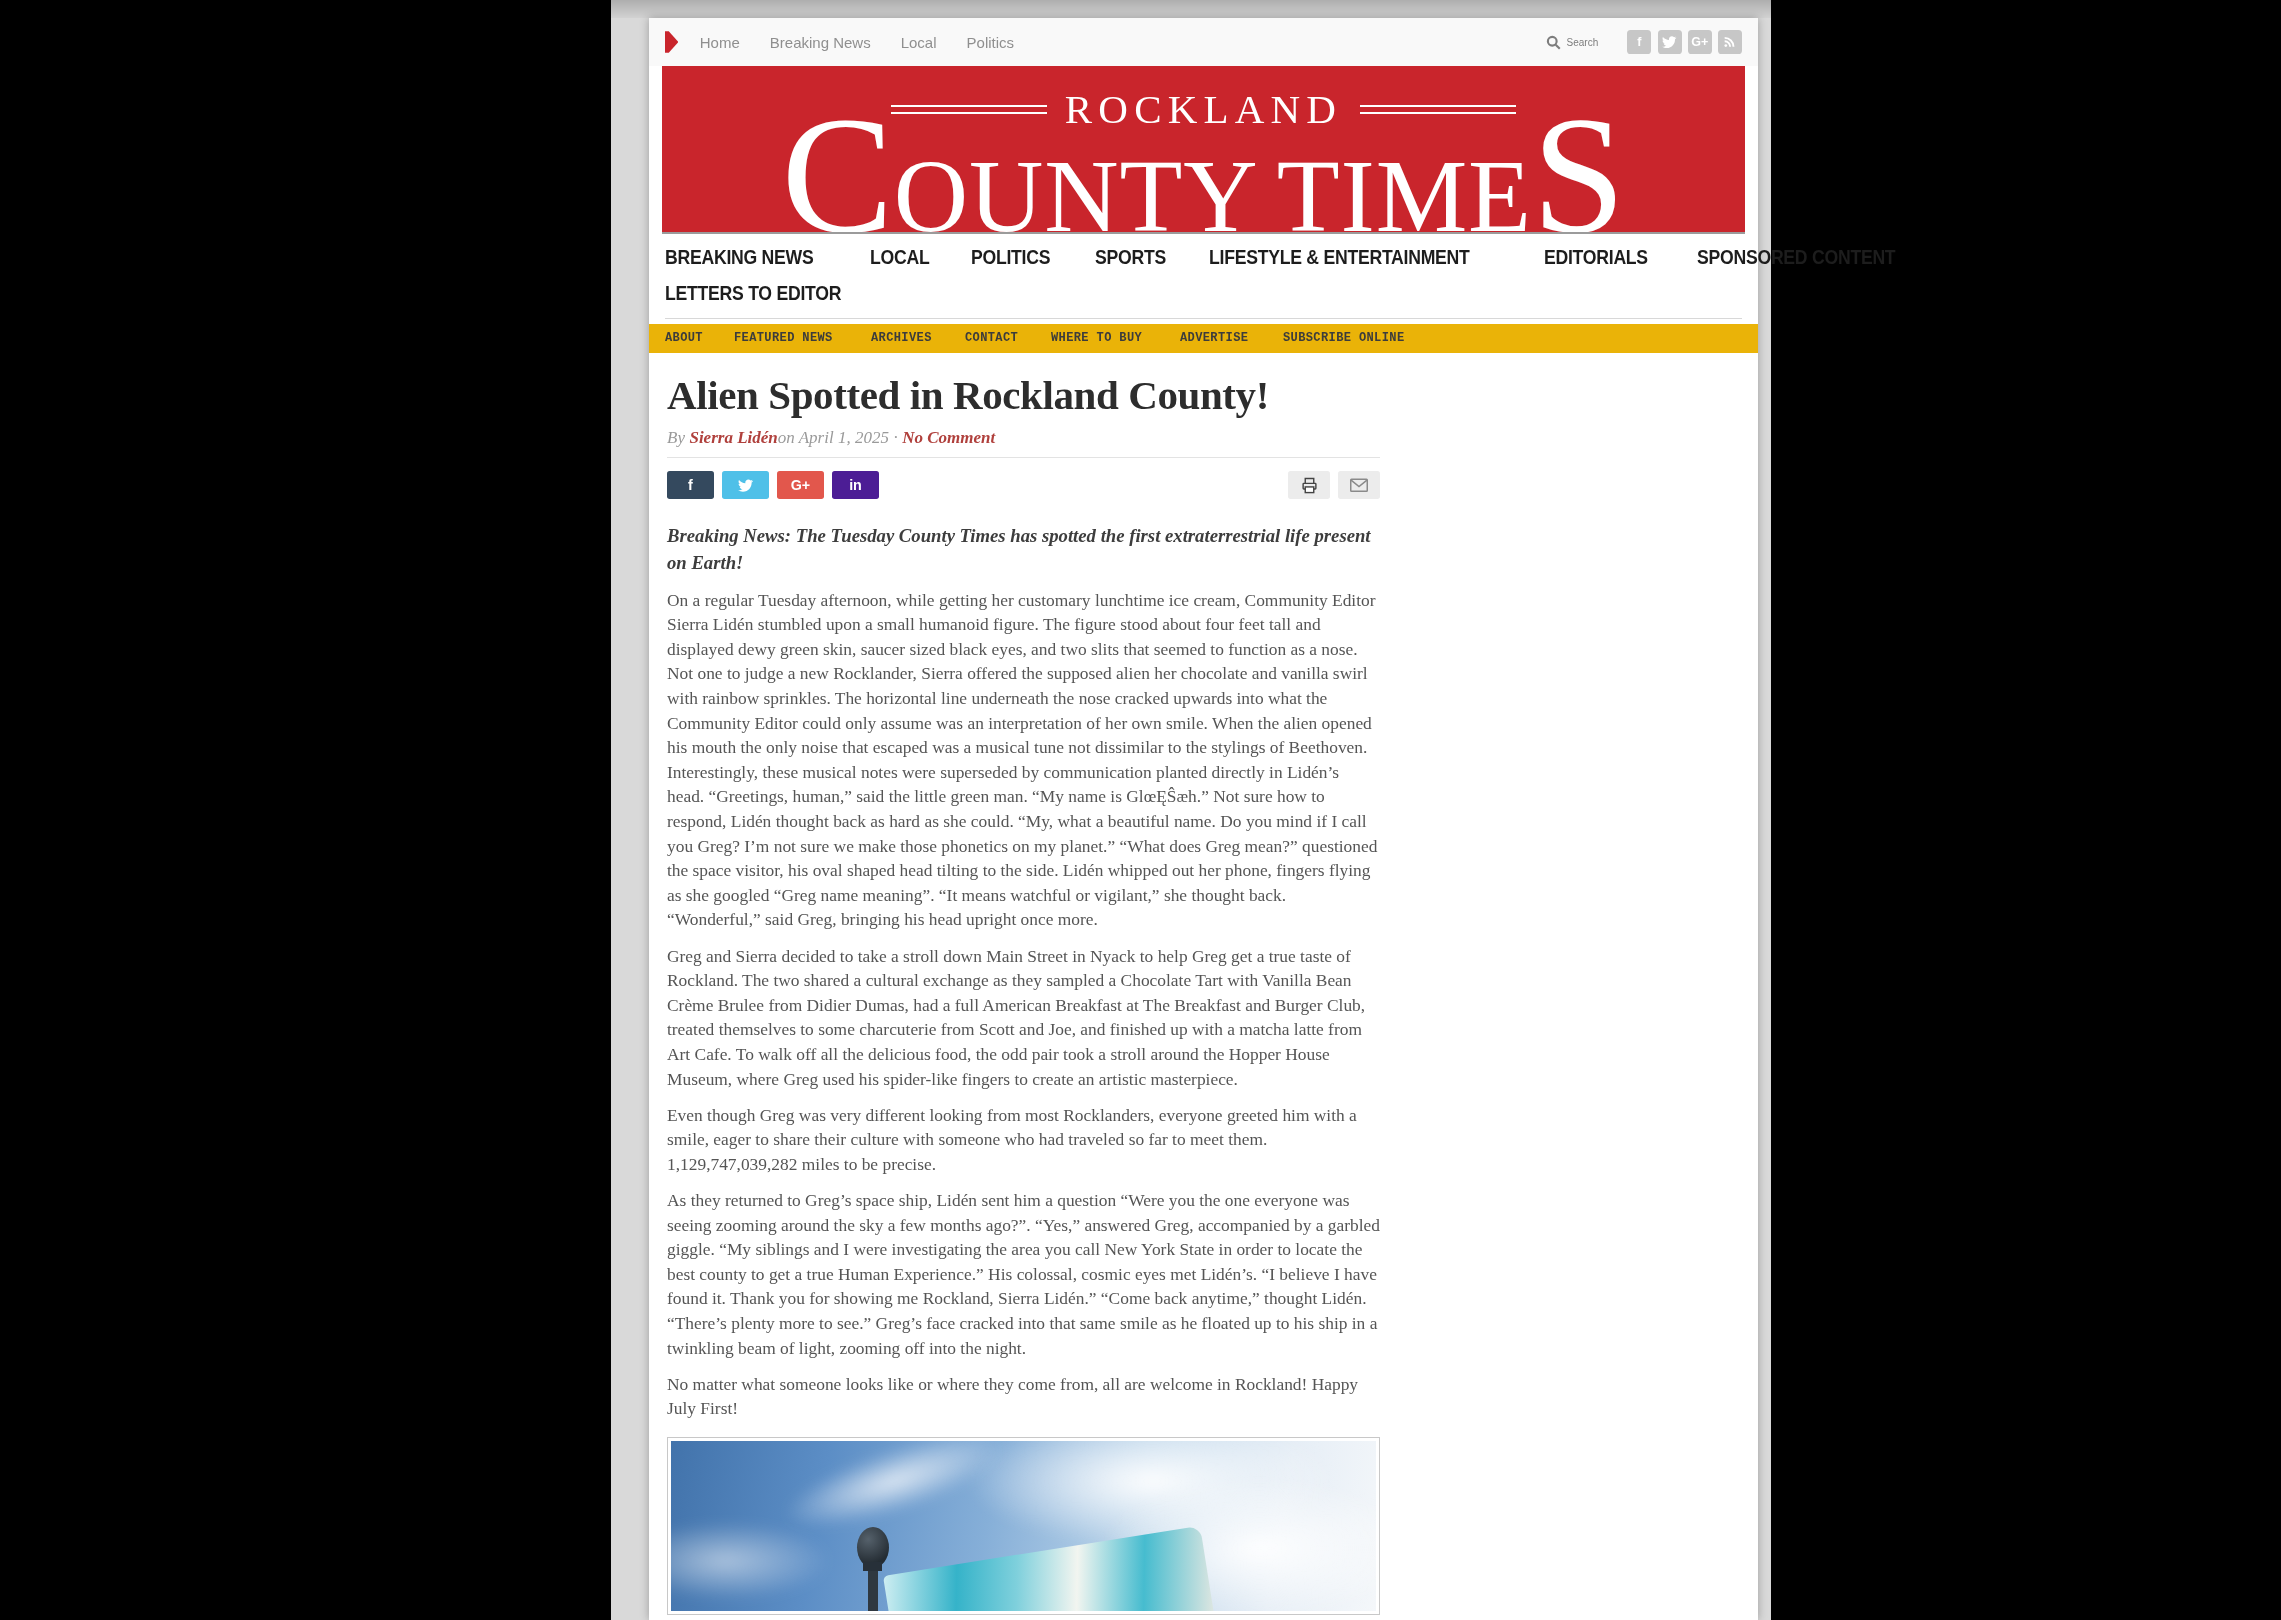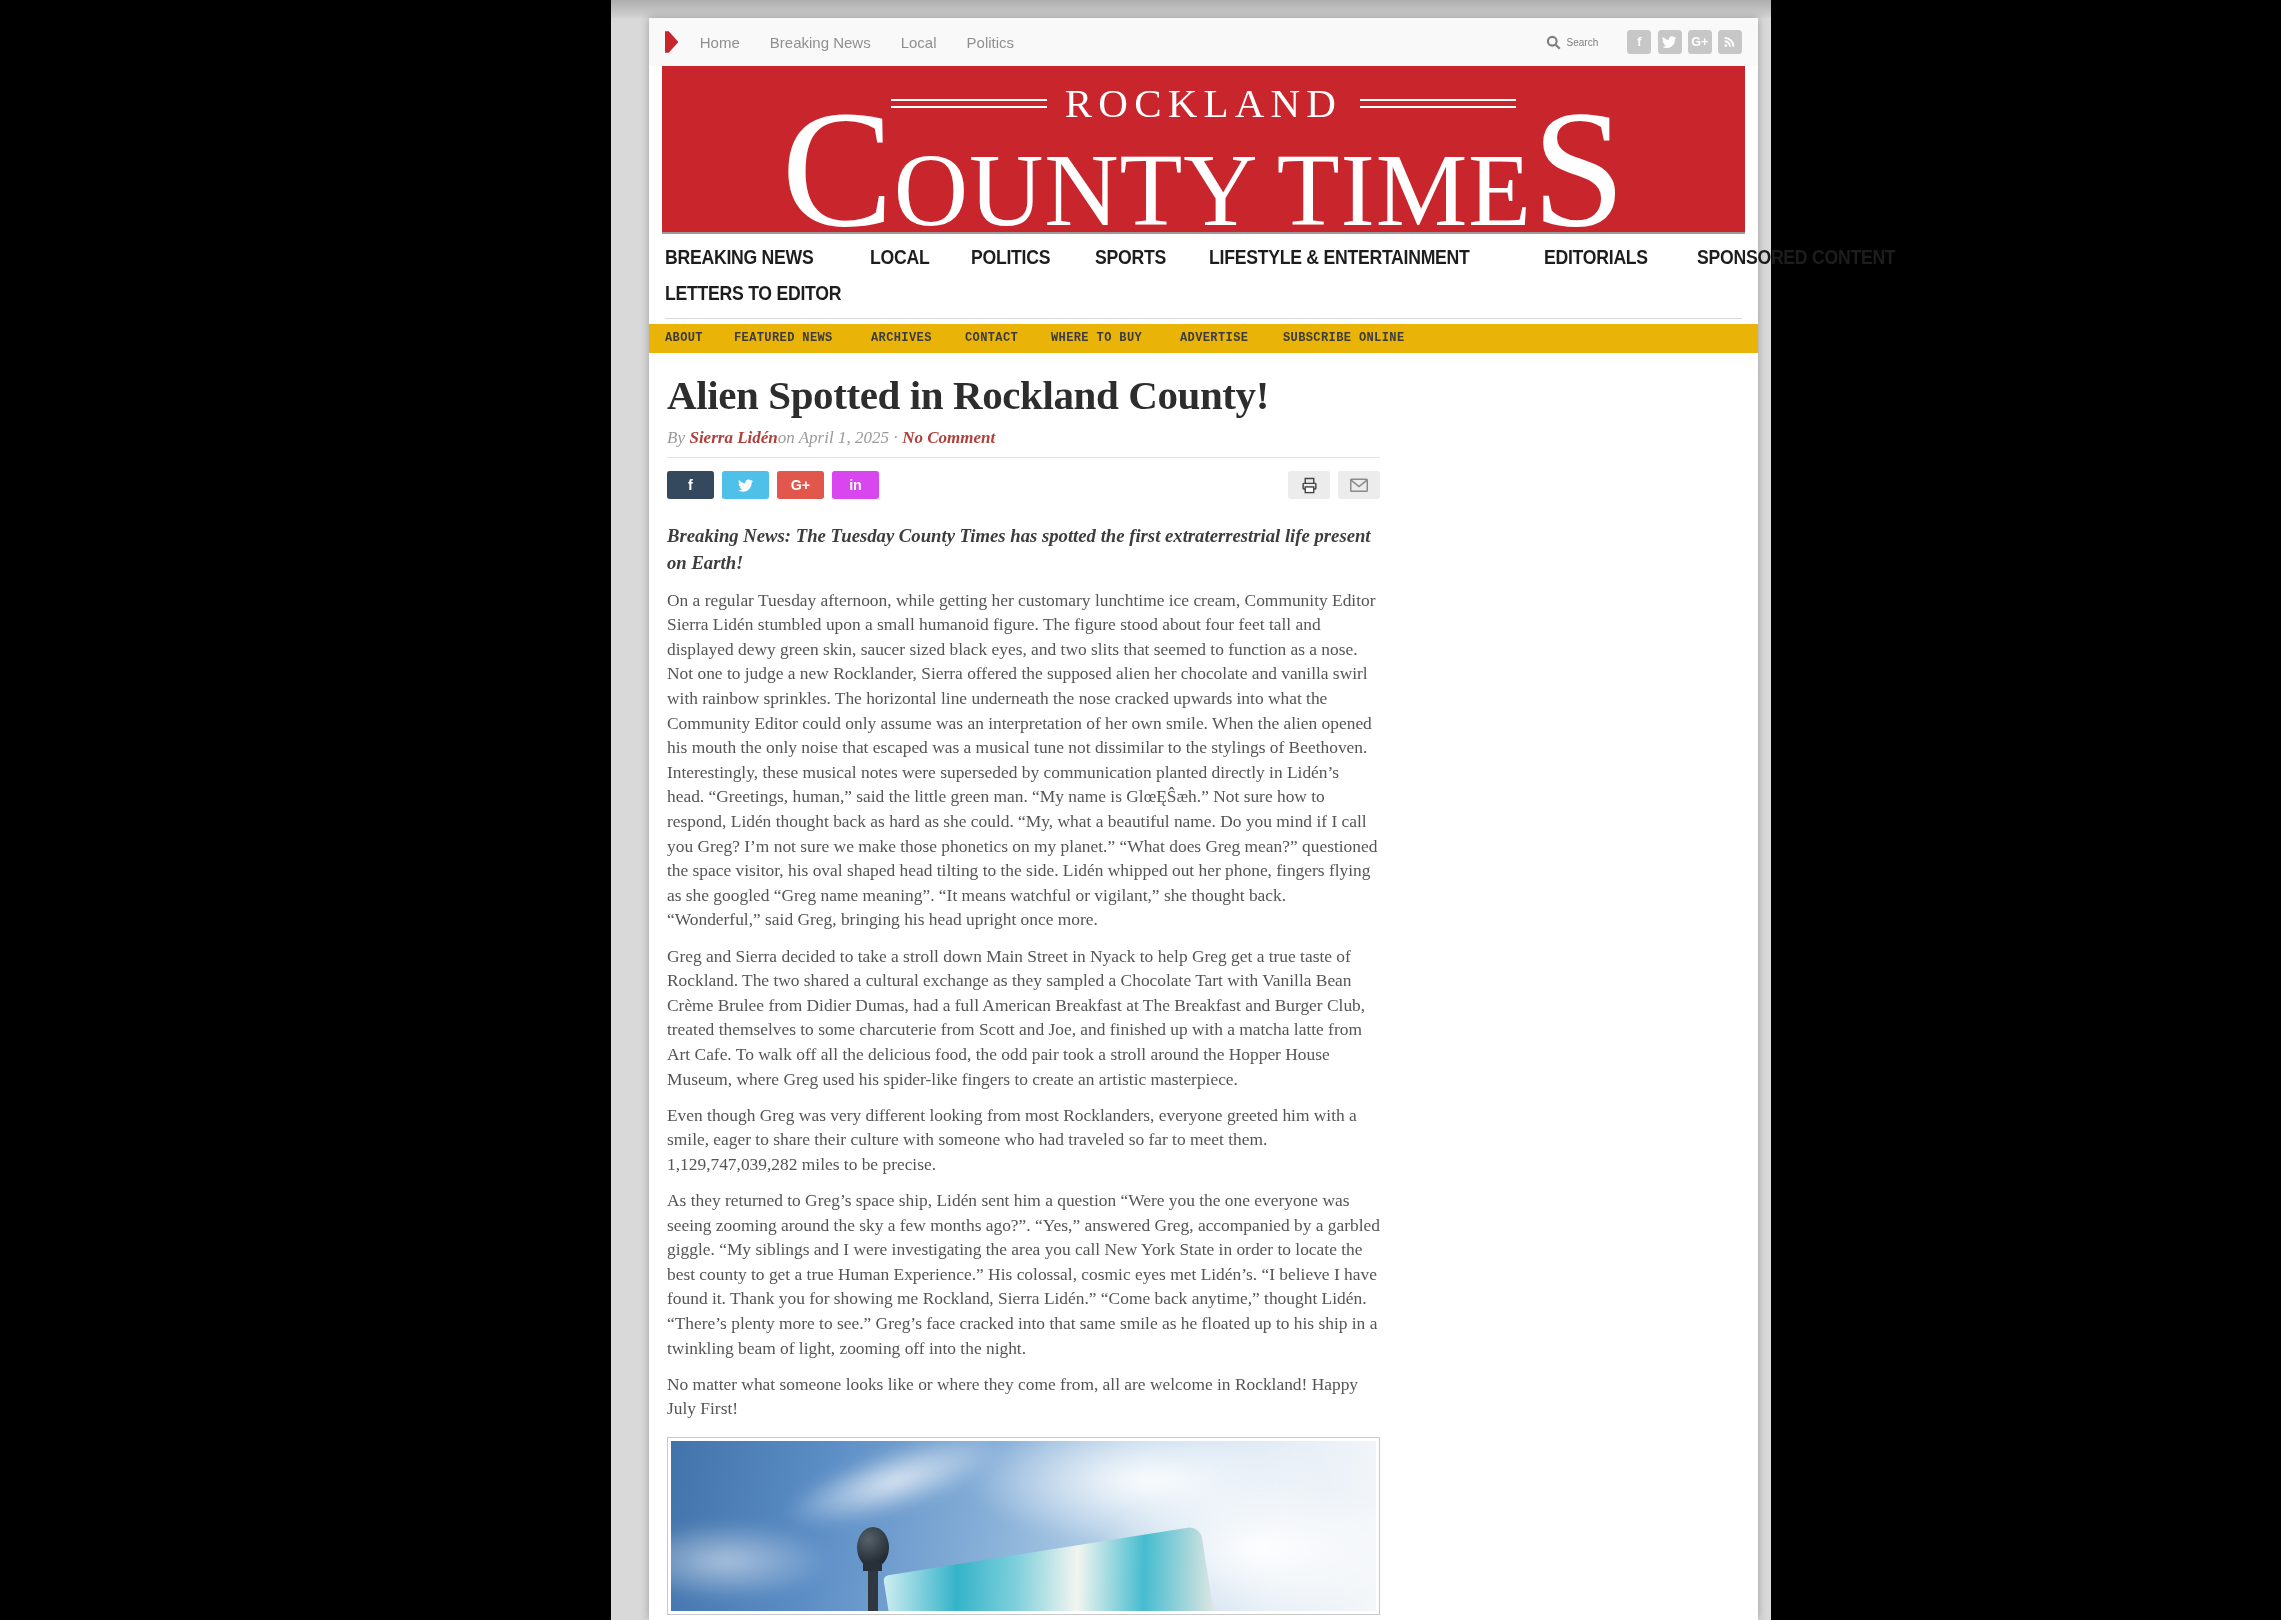--- a/index.html
+++ b/index.html
@@ -18,21 +18,21 @@
   .tb-spacer{flex:1;}
   .search{display:flex;align-items:center;color:#7d7d7d;font-size:10px;margin-right:23px;cursor:pointer;}
   .search svg{margin-right:5.3px;}
   .sq{width:24px;height:24px;border-radius:3.6px;background:#c7c7c7;color:#fff;display:flex;
     align-items:center;justify-content:center;margin-left:6.2px;font-weight:bold;font-size:12.5px;
     font-family:"Liberation Sans",sans-serif;cursor:pointer;}
   .sq svg{display:block;}
   
   .masthead{margin:0 13.4px;height:168px;background:#c9252c;border-bottom:2.7px solid #9b9b9b;
     overflow:hidden;color:#fff;font-family:"Liberation Serif",serif;}
-  .m-top{display:flex;align-items:center;justify-content:center;gap:18px;padding-top:17px;}
+  .m-top{display:flex;align-items:center;justify-content:center;gap:18px;padding-top:23px;}
   .m-rule{width:156px;height:9px;border-top:2.7px solid #fff;border-bottom:2.7px solid #fff;}
   .m-word{font-size:41px;line-height:1;letter-spacing:6.2px;}
   .m-bottom{display:flex;align-items:baseline;justify-content:center;margin-top:-21.4px;}
   .m-huge{font-size:168px;line-height:.78;}
   .m-mid{font-size:103px;line-height:.9;letter-spacing:0.9px;}
   .m-gap{width:18px;}
   
   .mainnav{padding:10.7px 16px 5.3px;font-family:"Liberation Sans",sans-serif;}
   .mainnav .row{display:flex;margin-bottom:12.5px;}
   .mainnav a{display:inline-block;color:#1d1d1d;font-weight:700;font-size:20.5px;
@@ -52,21 +52,21 @@
   .byline .red{color:#b0403c;font-weight:700;text-decoration:none;font-style:italic;margin-top:24px;}
   .byline span{margin-right:4.5px;}
   .rule{border:none;border-top:0.9px solid #e3e3e3;margin:9px 0 0;width:713px;}
   .share-row{margin-top:13.4px;width:713px;display:flex;align-items:center;}
   .share-btn{width:47px;height:28px;border-radius:2.7px;margin-right:8px;display:flex;
     align-items:center;justify-content:center;color:#fff;cursor:pointer;
     font-family:"Liberation Sans",sans-serif;font-weight:700;font-size:14.3px;}
   .sh-fb{background:#34495e;}
   .sh-tw{background:#4fc0e8;}
   .sh-gp{background:#e2574c;}
-  .sh-li{background:#d946ef;}
+  .sh-li{background:#4c1d95;}
   .share-spacer{flex:1;}
   .util-btn{width:42px;height:28px;border-radius:2.7px;background:#ececec;margin-left:8px;
     display:flex;align-items:center;justify-content:center;cursor:pointer;}
   .intro{margin:23px 0 0;font-weight:700;font-style:italic;font-size:18.7px;line-height:27px;
     color:#3d3d3d;width:713px;}
   .content p.body{margin:11.6px 0;font-size:17.4px;line-height:24.6px;color:#555;width:713px;
     text-align:left;}
   
   .figure{margin-top:16px;width:713px;height:178px;border:0.9px solid #c8c8c8;background:#fff;
     padding:2.7px;}

